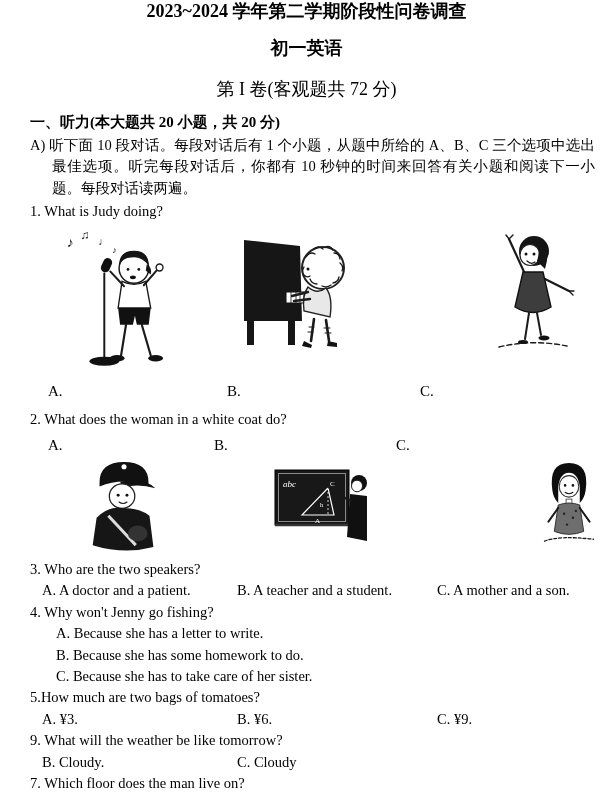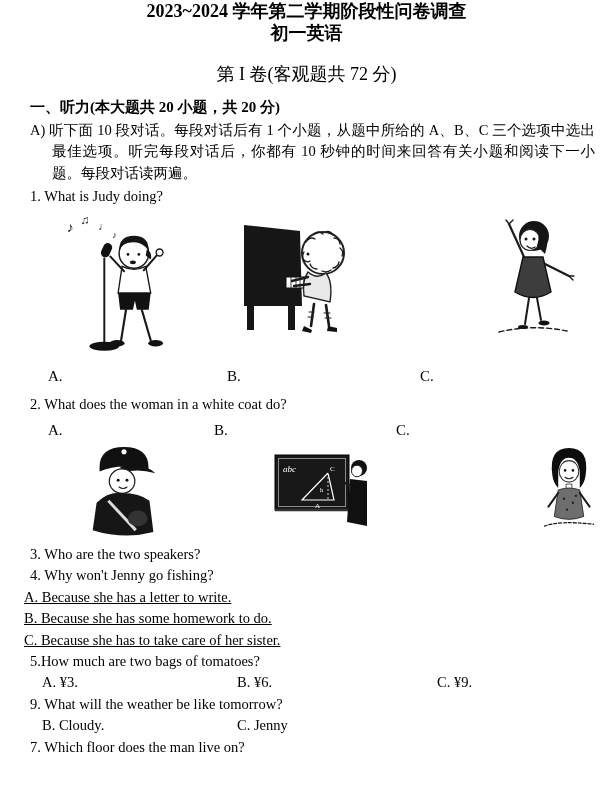--- a/index.html
+++ b/index.html
@@ -1,35 +1,35 @@
 <!DOCTYPE html>
 <html><head>
 <meta charset="utf-8">
 <style>
   html,body{margin:0;padding:0;background:#fff;}
   body{width:613px;height:801px;overflow:hidden;
        font-family:"Liberation Serif","DejaVu Serif",serif;color:#000;}
   .page{position:relative;width:613px;height:801px;background:#fff;}
   .title{text-align:center;font-weight:bold;font-size:18px;line-height:22px;}
-  .subtitle{text-align:center;font-weight:bold;font-size:18px;line-height:22px;}
+  .subtitle{text-align:center;font-weight:bold;font-size:18px;line-height:22px;margin-top:15px;}
   .section-title{text-align:center;font-weight:normal;font-size:18px;line-height:22px;margin-top:19px;}
   .part-heading{font-weight:bold;font-size:15px;line-height:19px;margin:13px 0 0 30px;}
   .instructions{font-size:14.5px;line-height:21.4px;margin:3px 18px 0 30px;
                 padding-left:22px;text-indent:-22px;text-align:justify;}
   .q-text{font-size:14.5px;line-height:21.4px;margin-left:30px;}
   .img-row{display:flex;align-items:flex-start;}
   .img-row-1{height:152px;margin-top:4px;}
   .img-row-2{height:96px;margin-top:2px;gap:32px;}
   .label-row{font-size:15px;line-height:20px;display:grid;}
   .label-row-1{padding-left:48px;grid-template-columns:179px 193px auto;margin-top:2px;}
   .label-row-2{padding-left:48px;grid-template-columns:166px 182px auto;margin-top:5px;}
   .options-3col{display:grid;grid-template-columns:195px 200px auto;
                 padding-left:42px;font-size:14.5px;line-height:21.4px;}
   .options-stacked{font-size:14.5px;line-height:21.4px;}
-  .options-stacked .opt{padding-left:24px;text-decoration:underline;}
+  .options-stacked .opt{padding-left:56px;}
   .mt2{margin-top:2px;} .mt6{margin-top:6px;} .mt8{margin-top:8px;}
   svg{display:block;}
   .stroke{stroke:#1a1a1a;fill:none;stroke-linecap:round;stroke-linejoin:round;}
 </style>
 </head>
 <body>
 
 <div class="page">
 
   <div class="title">2023~2024 学年第二学期阶段性问卷调查</div>
@@ -159,36 +159,41 @@
       <circle cx="26" cy="58" r="1.2" fill="#222"></circle>
         <circle cx="35" cy="62" r="1.2" fill="#222"></circle>
       <circle cx="29" cy="69" r="1.2" fill="#222"></circle>
         <circle cx="38" cy="55" r="1.2" fill="#222"></circle>
       <path class="stroke" stroke-width="2" d="M20,52 L10,66 M42,52 L52,66"></path>
       <path class="stroke" stroke-width="1.3" stroke-dasharray="3,2" d="M6,86 q14,-6 50,-2"></path>
     </svg>
   </div>
 
   <div class="q-text mt6">3. Who are the two speakers?</div>
+  <div class="options-3col">
+    <span>A. A doctor and a patient.</span>
+    <span>B. A teacher and a student.</span>
+    <span>C. A mother and a son.</span>
+  </div>
 
   <div class="q-text">4. Why won't Jenny go fishing?</div>
   <div class="options-stacked">
     <div class="opt">A. Because she has a letter to write.</div>
     <div class="opt">B. Because she has some homework to do.</div>
     <div class="opt">C. Because she has to take care of her sister.</div>
   </div>
 
   <div class="q-text">5.How much are two bags of tomatoes?</div>
   <div class="options-3col">
     <span>A. ¥3.</span>
     <span>B. ¥6.</span>
     <span>C. ¥9.</span>
   </div>
 
   <div class="q-text">9. What will the weather be like tomorrow?</div>
   <div class="options-3col">
     <span>B. Cloudy.</span>
-    <span>C. Jenny</span>
+    <span>C. Cloudy</span>
   </div>
 
   <div class="q-text">7. Which floor does the man live on?</div>
 
 </div>
 
 </body></html>

